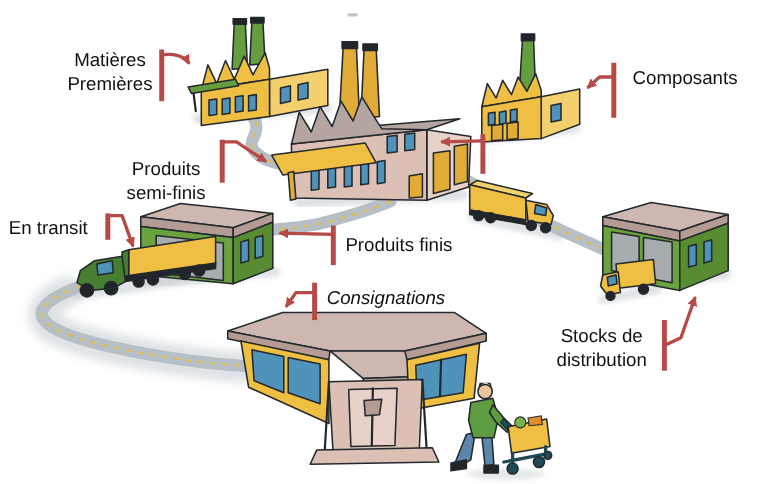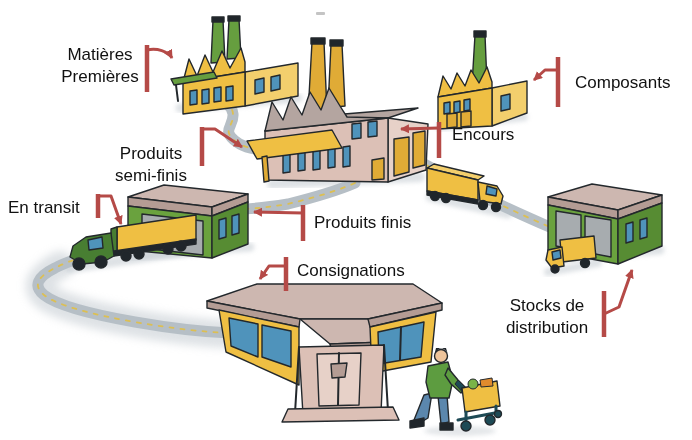--- a/index.html
+++ b/index.html
@@ -268,18 +268,17 @@
     </g>
   </g>
 </svg>
 
   <div class="label t-center" style="left:38px;top:44px;width:124px;">Matières
 Premières</div>
   <div class="label t-center" style="left:91px;top:143px;width:120px;">Produits
 semi-finis</div>
   <div class="label" style="left:8px;top:197px;">En transit</div>
   <div class="label" style="left:314px;top:212px;">Produits finis</div>
-  <div class="label" style="left:297px;top:260px;">Consignations</div>
+  <div class="label" style="left:297px;top:260px;font-style:italic;">Consignations</div>
   <div class="label t-center" style="left:487px;top:295px;width:120px;text-align:center;">Stocks de
 distribution</div>
-  <div class="label" style="left:575px;top:72px;">Composants</div>
-  <div class="label" style="left:452px;top:124px;">Encours</div>
+  <div class="label" style="left:575px;top:60px;">Composants</div>
 </div>
 
 </body></html>

